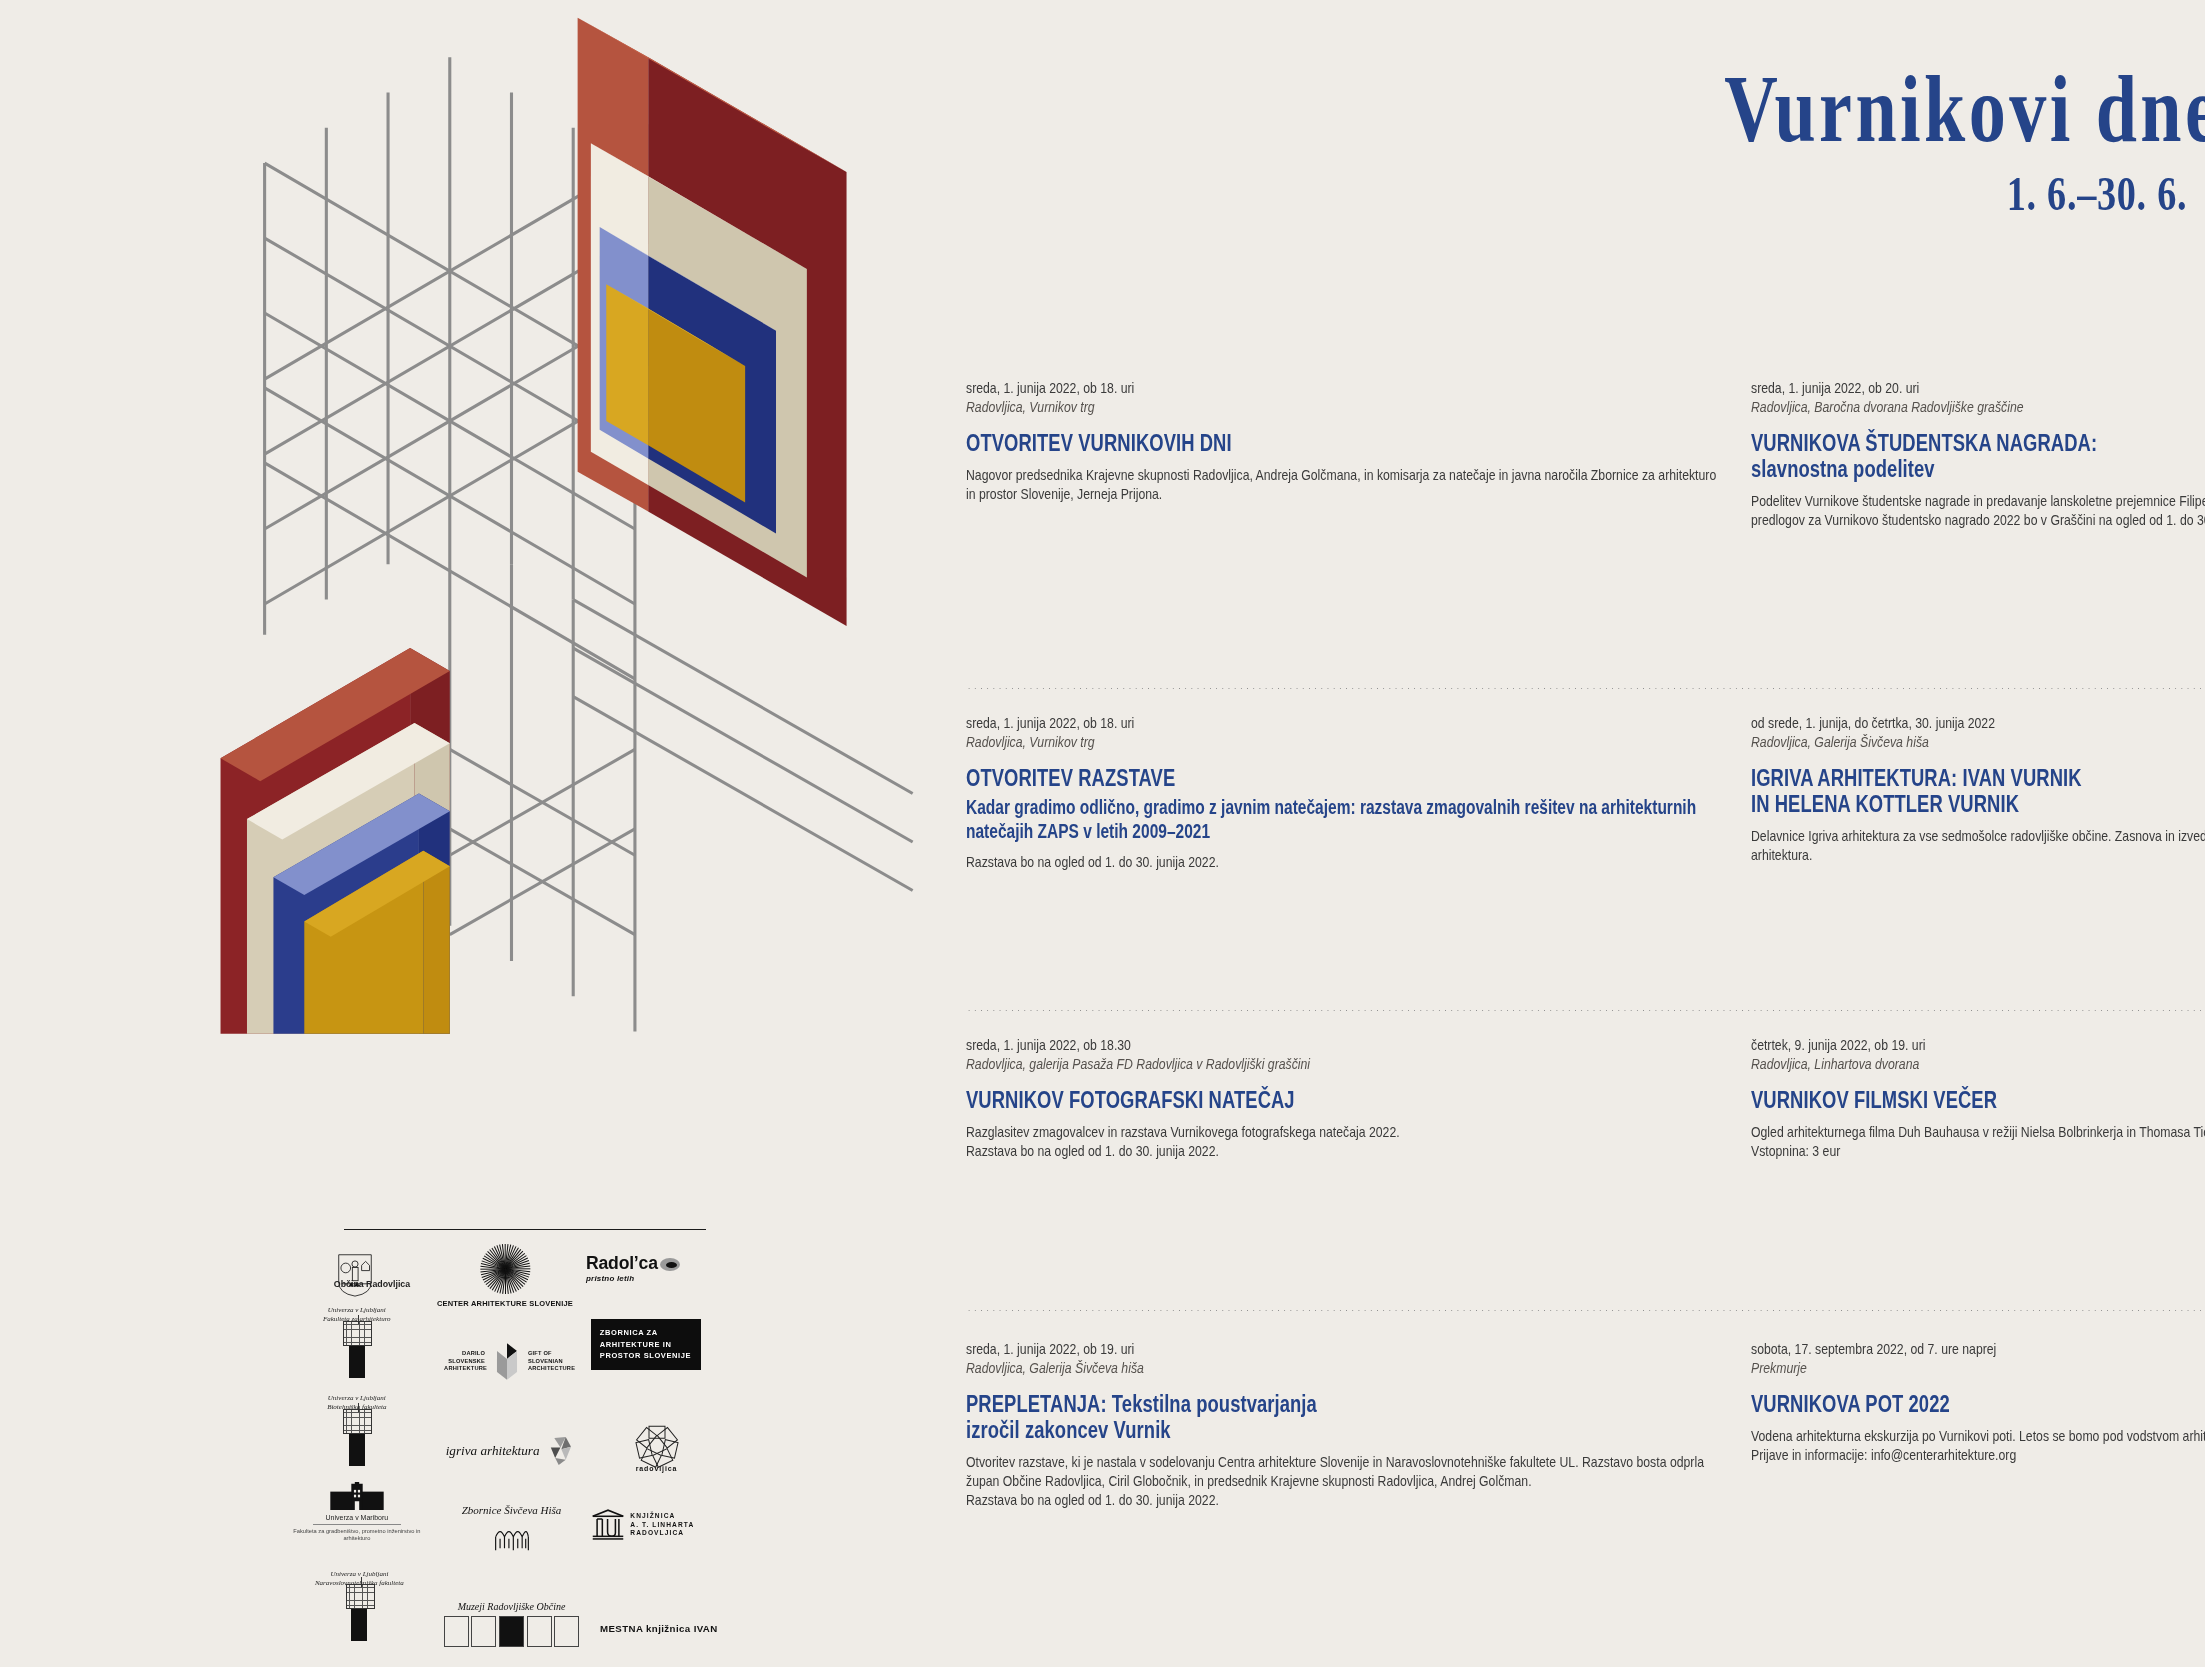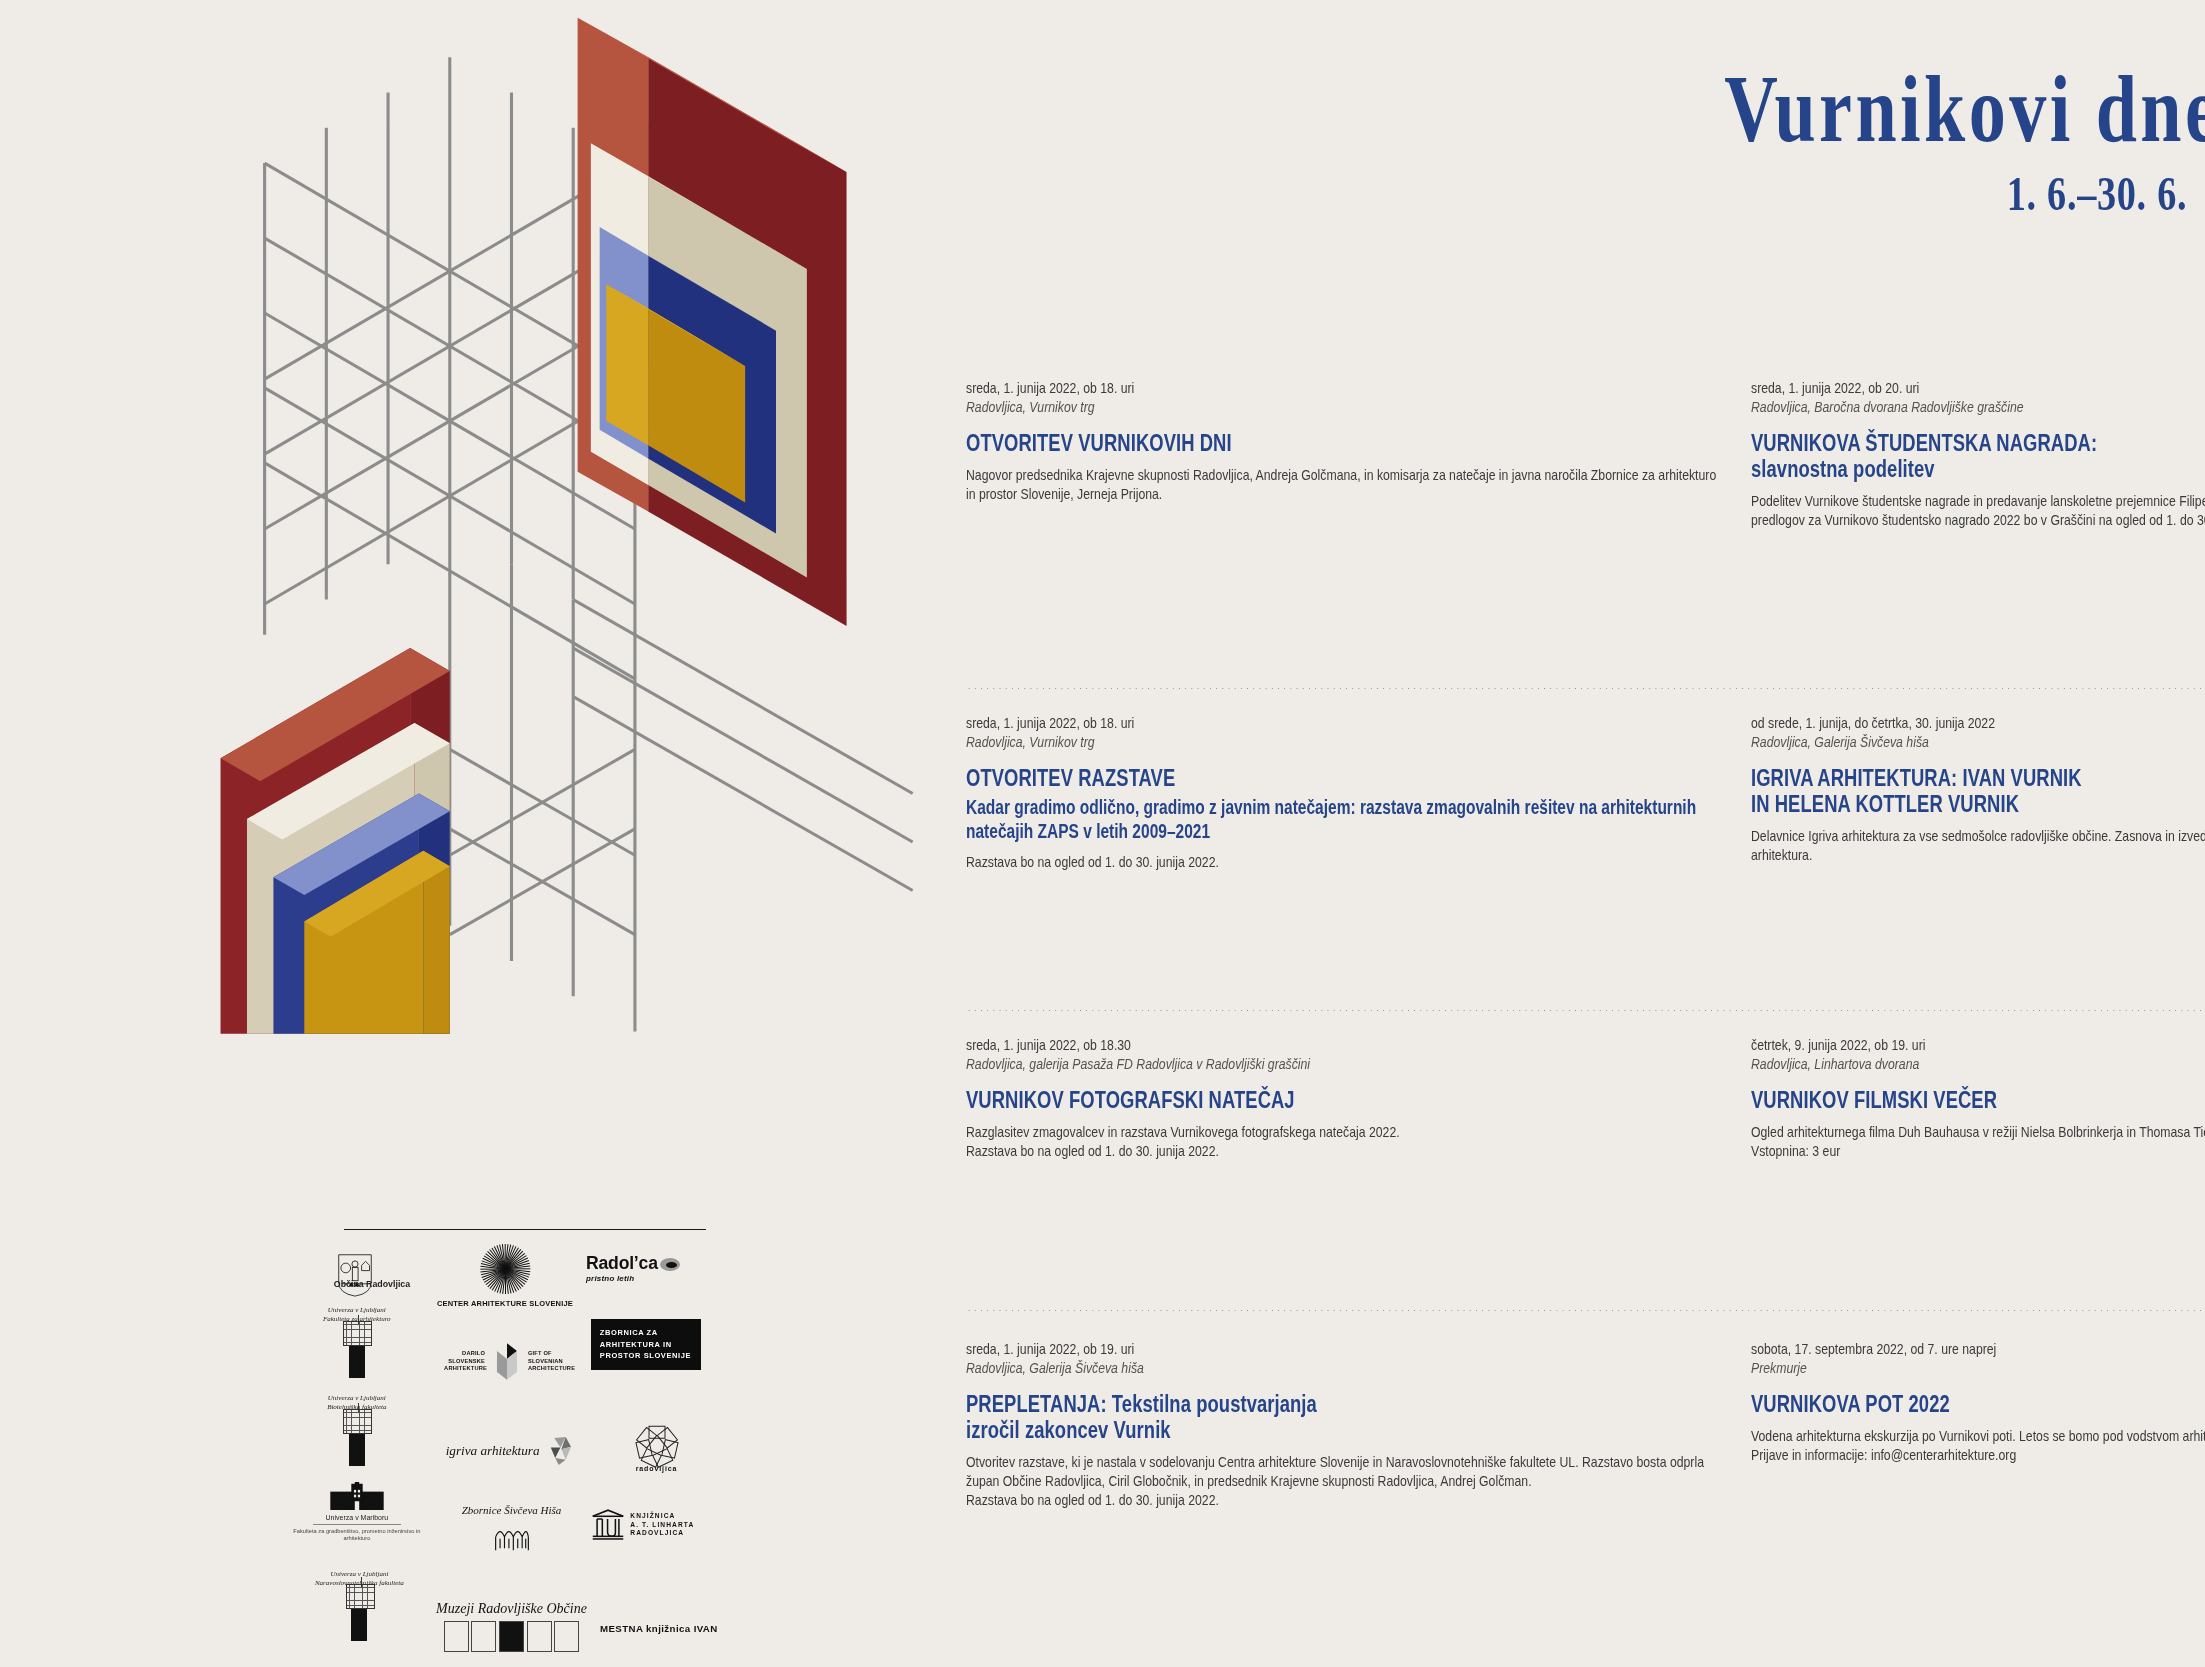--- a/index.html
+++ b/index.html
@@ -258,21 +258,21 @@
         <svg width="34" height="41" viewBox="0 0 78 92">
           <polygon points="39,4 62,22 39,40" fill="#111"></polygon>
           <polygon points="39,40 39,88 16,70 16,22" fill="#9a9a9a"></polygon>
           <polygon points="39,40 62,22 62,70 39,88" fill="#c9c9c9"></polygon>
         </svg>
         <div class="sp-cond" style="font-size:5.7px;width:41px;text-align:left;">GIFT OF SLOVENIAN ARCHITECTURE</div>
       </div>
     </div>
 
     <div class="sp" style="left:309px;top:75px;width:110px;">
-      <div class="zbox">ZBORNICA ZA ARHITEKTURA IN PROSTOR SLOVENIJE</div>
+      <div class="zbox">ZBORNICA ZA ARHITEKTURE IN PROSTOR SLOVENIJE</div>
     </div>
 
     <div class="sp" style="left:8.8px;top:150px;width:132px;">
       <div class="sp-txt serif it">Univerza v Ljubljani</div>
       <div class="sp-txt serif it">Biotehniška fakulteta</div>
       <div class="ul-bld" style="margin-top:21px;"></div>
     </div>
 
     <div class="sp" style="left:154px;top:193px;width:146px;">
       <div style="display:flex;align-items:center;justify-content:center;">
@@ -350,21 +350,21 @@
       </div>
     </div>
 
     <div class="sp" style="left:4.4px;top:326px;width:146px;">
       <div class="sp-txt serif it">Univerza v Ljubljani</div>
       <div class="sp-txt serif it">Naravoslovnotehniška fakulteta</div>
       <div class="ul-bld" style="margin-top:19.4px;"></div>
     </div>
 
     <div class="sp" style="left:150px;top:357px;width:159px;">
-      <div class="script" style="font-size:14px;">Muzeji Radovljiške Občine</div>
+      <div class="script" style="font-size:10px;">Muzeji Radovljiške Občine</div>
       <div class="mz-row">
         <div class="mz-cell"></div>
           <div class="mz-cell"></div>
         <div class="mz-cell dark"></div>
           <div class="mz-cell"></div>
           <div class="mz-cell"></div>
       </div>
     </div>
 
     <div class="sp" style="left:318px;top:379px;width:132px;text-align:left;">

